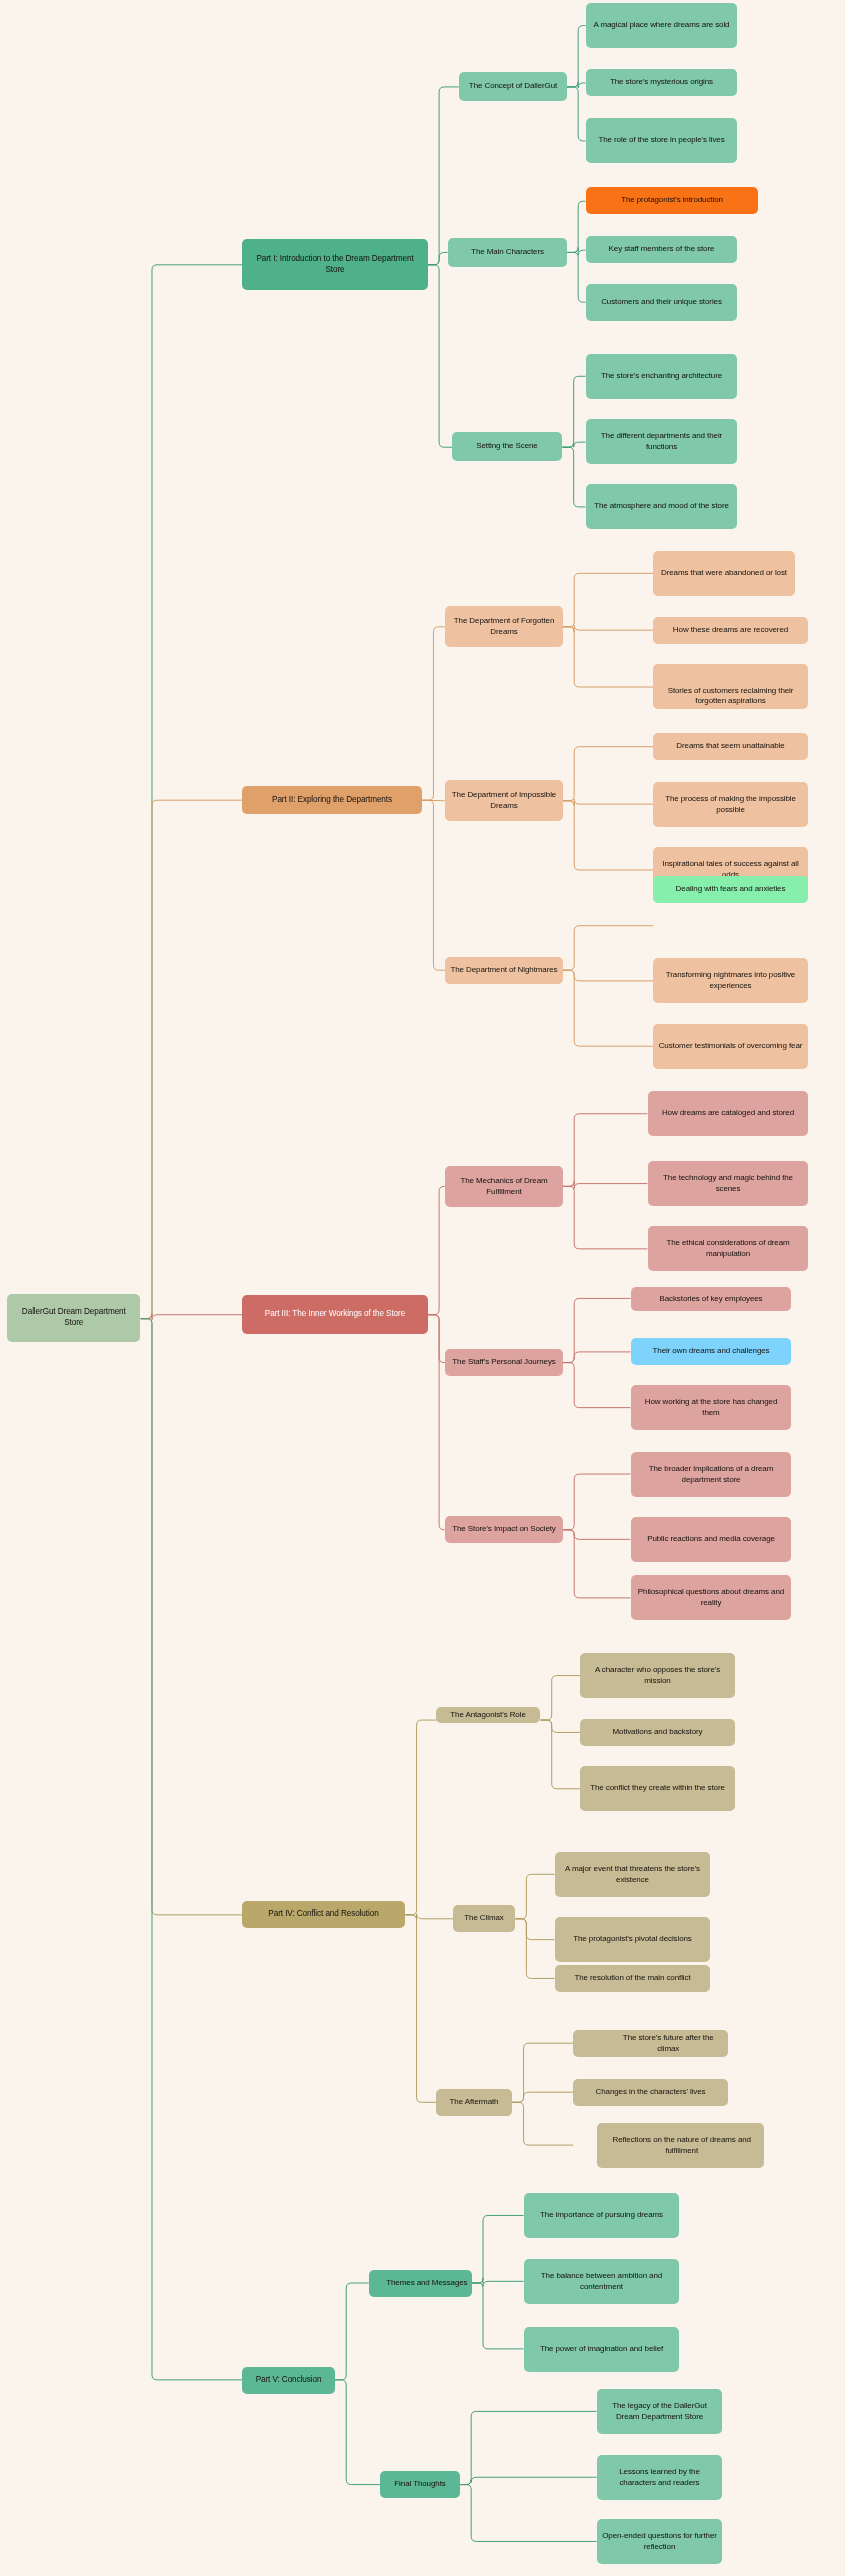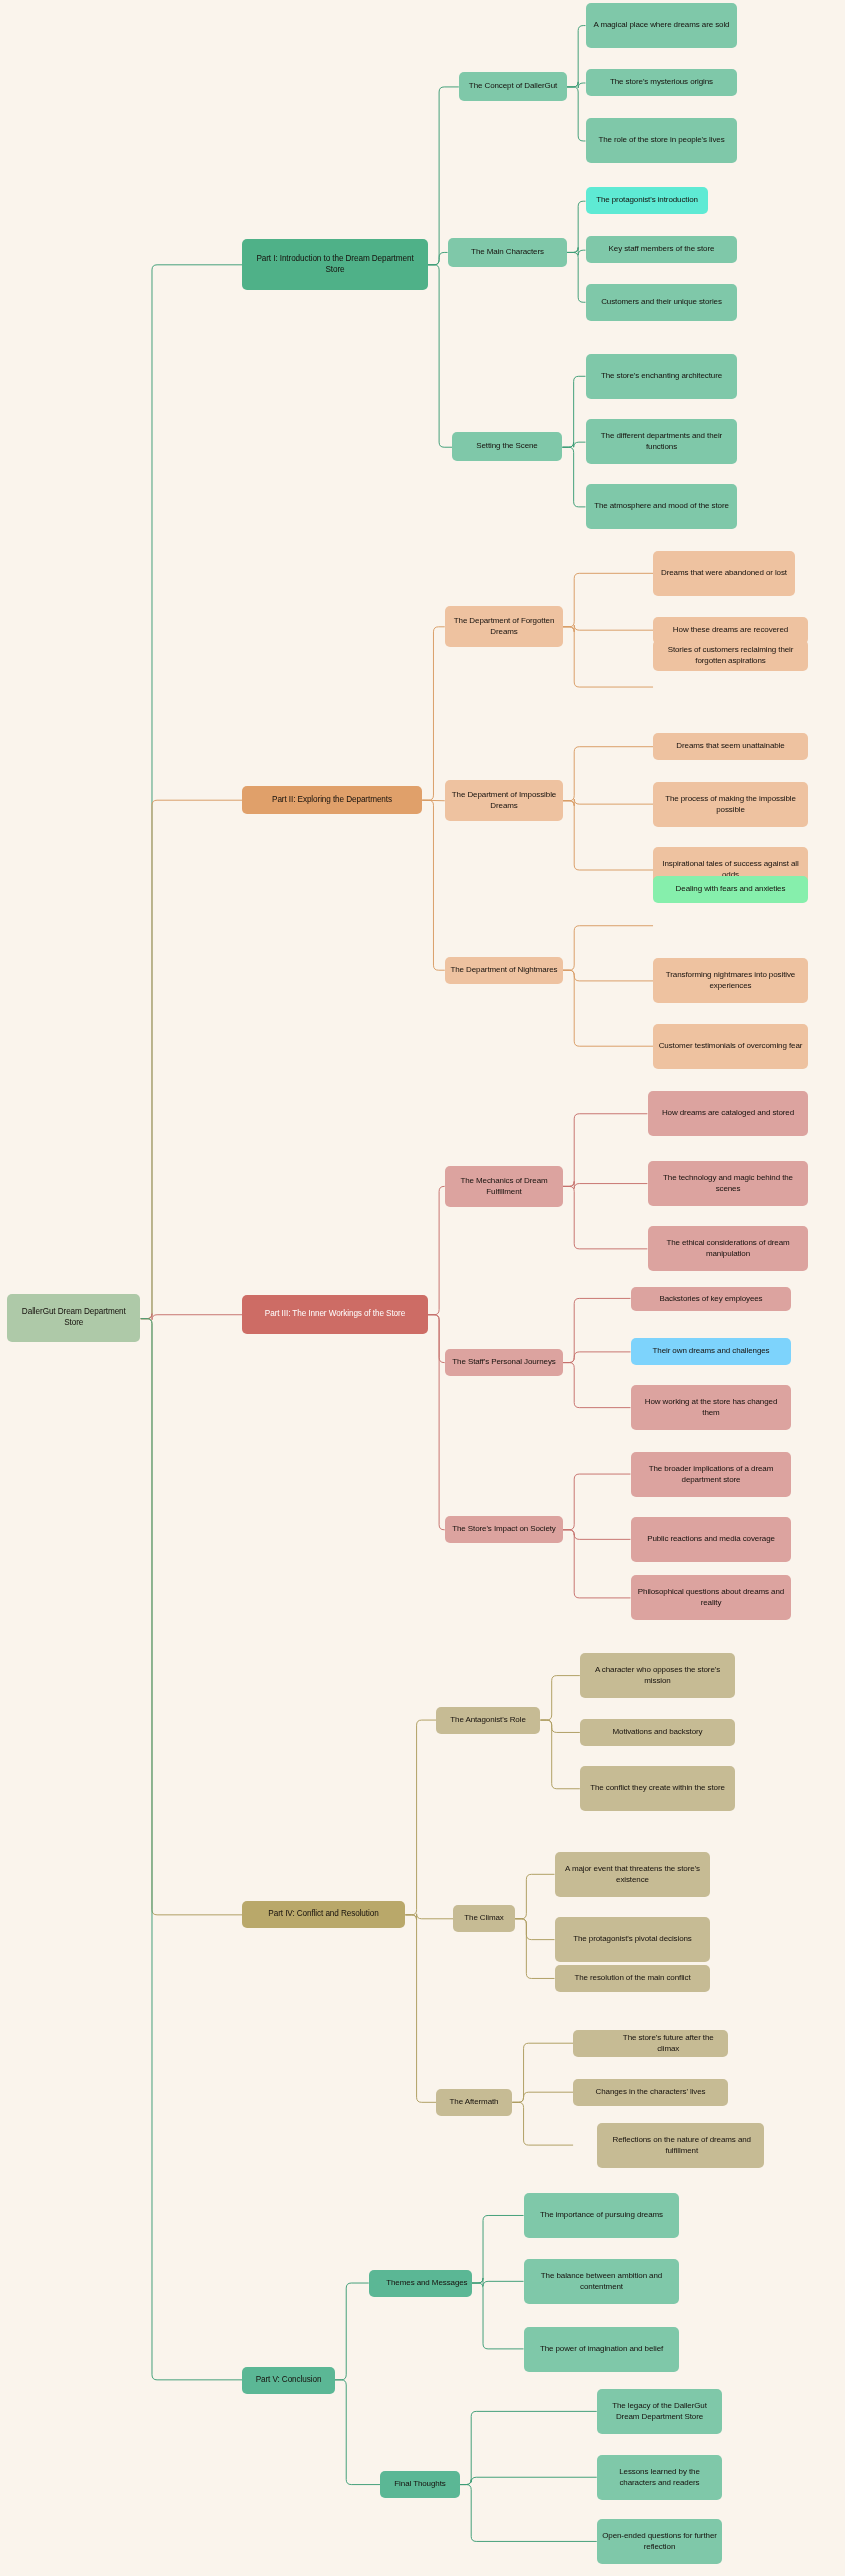--- a/index.html
+++ b/index.html
@@ -127,21 +127,21 @@
       </div>
       <div class="mm-node" style="left: 586px; top: 69px; width: 151px; height: 27px; background: rgb(127, 200, 169); color: rgb(22, 17, 13); font-size: 8px;">
         <span>The store's mysterious origins</span>
       </div>
       <div class="mm-node" style="left: 586px; top: 118px; width: 151px; height: 45px; background: rgb(127, 200, 169); color: rgb(22, 17, 13); font-size: 8px;">
         <span>The role of the store in people's lives</span>
       </div>
       <div class="mm-node" style="left: 448px; top: 238px; width: 119px; height: 29px; background: rgb(127, 200, 169); color: rgb(22, 17, 13); font-size: 8px;">
         <span>The Main Characters</span>
       </div>
-      <div class="mm-node" style="left: 586px; top: 187px; width: 122px; height: 27px; background: #5eead4; color: rgb(22, 17, 13); font-size: 8px;">
+      <div class="mm-node" style="left: 586px; top: 187px; width: 172px; height: 27px; background: #f97316; color: rgb(22, 17, 13); font-size: 8px;">
         <span>The protagonist's introduction</span>
       </div>
       <div class="mm-node" style="left: 586px; top: 236px; width: 151px; height: 27px; background: rgb(127, 200, 169); color: rgb(22, 17, 13); font-size: 8px;">
         <span>Key staff members of the store</span>
       </div>
       <div class="mm-node" style="left: 586px; top: 284px; width: 151px; height: 37px; background: rgb(127, 200, 169); color: rgb(22, 17, 13); font-size: 8px;">
         <span>Customers and their unique stories</span>
       </div>
       <div class="mm-node" style="left: 452px; top: 432px; width: 110px; height: 29px; background: rgb(127, 200, 169); color: rgb(22, 17, 13); font-size: 8px;">
         <span>Setting the Scene</span>
@@ -160,21 +160,21 @@
       </div>
       <div class="mm-node" style="left: 445px; top: 606px; width: 118px; height: 41px; background: rgb(238, 194, 160); color: rgb(22, 17, 13); font-size: 8px;">
         <span>The Department of Forgotten Dreams</span>
       </div>
       <div class="mm-node" style="left: 653px; top: 551px; width: 142px; height: 45px; background: rgb(238, 194, 160); color: rgb(22, 17, 13); font-size: 8px;">
         <span>Dreams that were abandoned or lost</span>
       </div>
       <div class="mm-node" style="left: 653px; top: 617px; width: 155px; height: 27px; background: rgb(238, 194, 160); color: rgb(22, 17, 13); font-size: 8px;">
         <span>How these dreams are recovered</span>
       </div>
-      <div class="mm-node" style="left: 653px; top: 640px; width: 155px; height: 31px; background: rgb(238, 194, 160); color: rgb(22, 17, 13); font-size: 8px;">
+      <div class="mm-node" style="left: 653px; top: 664px; width: 155px; height: 45px; background: rgb(238, 194, 160); color: rgb(22, 17, 13); font-size: 8px; align-items: flex-end;">
         <span>Stories of customers reclaiming their forgotten aspirations</span>
       </div>
       <div class="mm-node" style="left: 445px; top: 780px; width: 118px; height: 41px; background: rgb(238, 194, 160); color: rgb(22, 17, 13); font-size: 8px;">
         <span>The Department of Impossible Dreams</span>
       </div>
       <div class="mm-node" style="left: 653px; top: 733px; width: 155px; height: 27px; background: rgb(238, 194, 160); color: rgb(22, 17, 13); font-size: 8px;">
         <span>Dreams that seem unattainable</span>
       </div>
       <div class="mm-node" style="left: 653px; top: 782px; width: 155px; height: 45px; background: rgb(238, 194, 160); color: rgb(22, 17, 13); font-size: 8px;">
         <span>The process of making the impossible possible</span>
@@ -229,21 +229,21 @@
       </div>
       <div class="mm-node" style="left: 631px; top: 1517px; width: 160px; height: 45px; background: rgb(220, 163, 159); color: rgb(22, 17, 13); font-size: 8px;">
         <span>Public reactions and media coverage</span>
       </div>
       <div class="mm-node" style="left: 631px; top: 1575px; width: 160px; height: 45px; background: rgb(220, 163, 159); color: rgb(22, 17, 13); font-size: 8px;">
         <span>Philosophical questions about dreams and reality</span>
       </div>
       <div class="mm-node" style="left: 242px; top: 1901px; width: 163px; height: 27px; background: rgb(185, 168, 106); color: rgb(22, 17, 13); font-size: 8.2px;">
         <span>Part IV: Conflict and Resolution</span>
       </div>
-      <div class="mm-node" style="left: 436px; top: 1707px; width: 104px; height: 27px; background: rgb(198, 187, 148); color: rgb(22, 17, 13); font-size: 8px;">
+      <div class="mm-node" style="left: 436px; top: 1707px; width: 104px; height: 16px; background: rgb(198, 187, 148); color: rgb(22, 17, 13); font-size: 8px;">
         <span>The Antagonist's Role</span>
       </div>
       <div class="mm-node" style="left: 580px; top: 1653px; width: 155px; height: 45px; background: rgb(198, 187, 148); color: rgb(22, 17, 13); font-size: 8px;">
         <span>A character who opposes the store's mission</span>
       </div>
       <div class="mm-node" style="left: 580px; top: 1719px; width: 155px; height: 27px; background: rgb(198, 187, 148); color: rgb(22, 17, 13); font-size: 8px;">
         <span>Motivations and backstory</span>
       </div>
       <div class="mm-node" style="left: 580px; top: 1766px; width: 155px; height: 45px; background: rgb(198, 187, 148); color: rgb(22, 17, 13); font-size: 8px;">
         <span>The conflict they create within the store</span>

